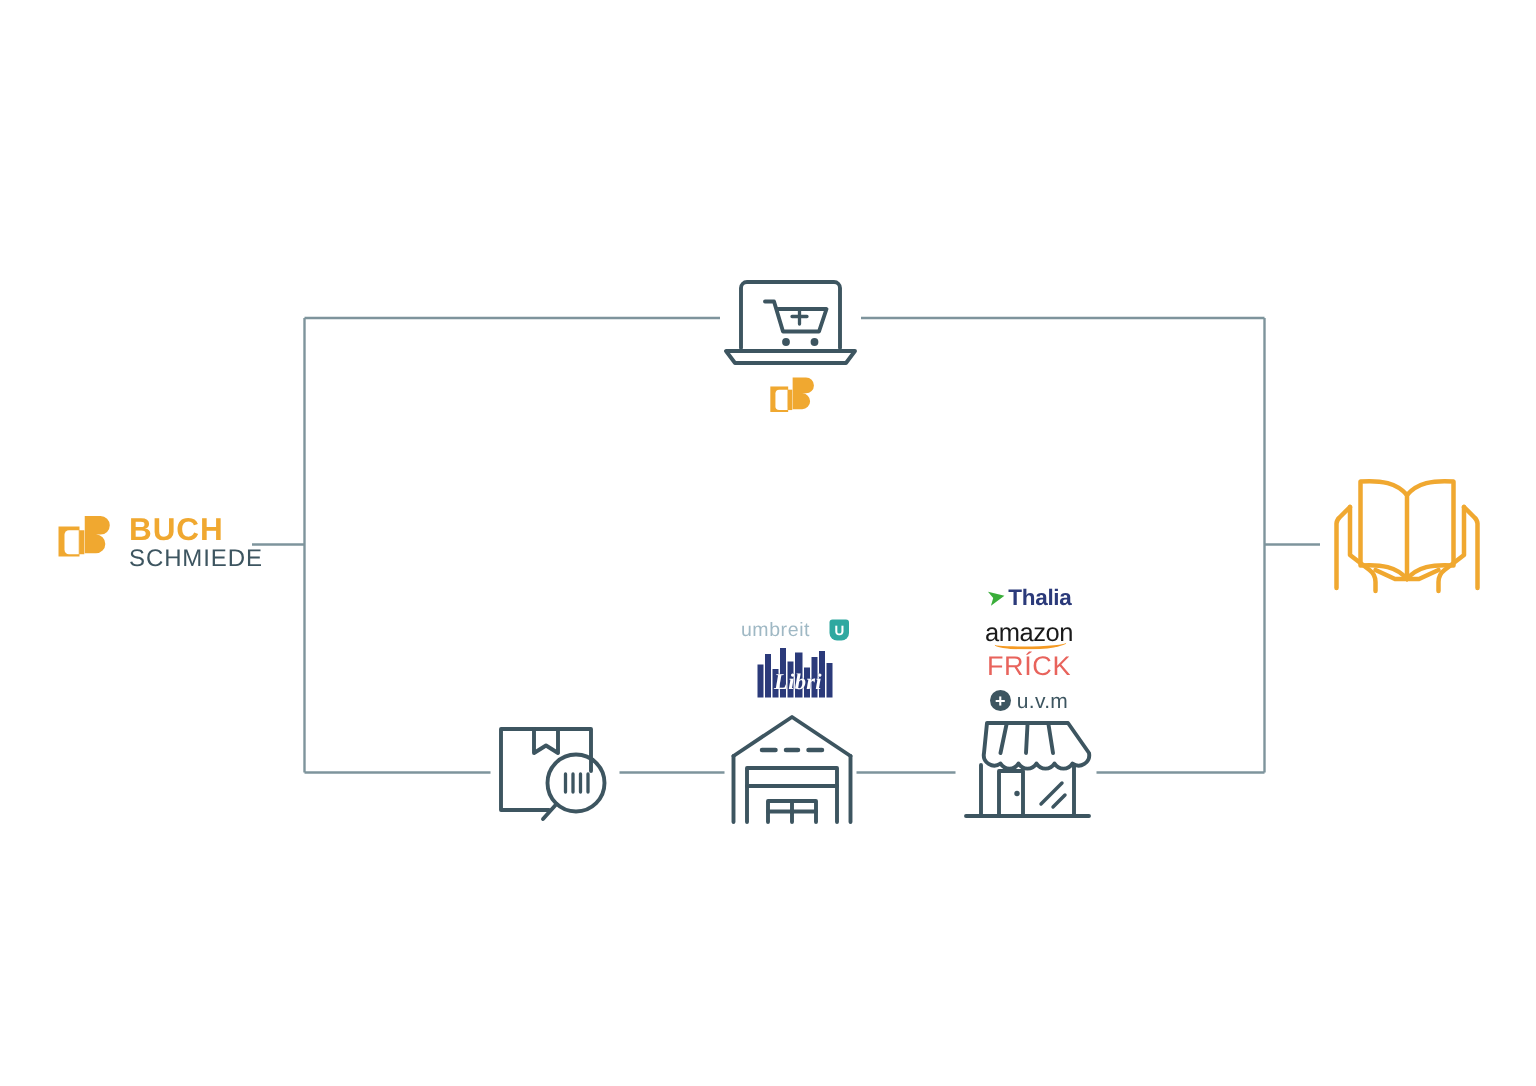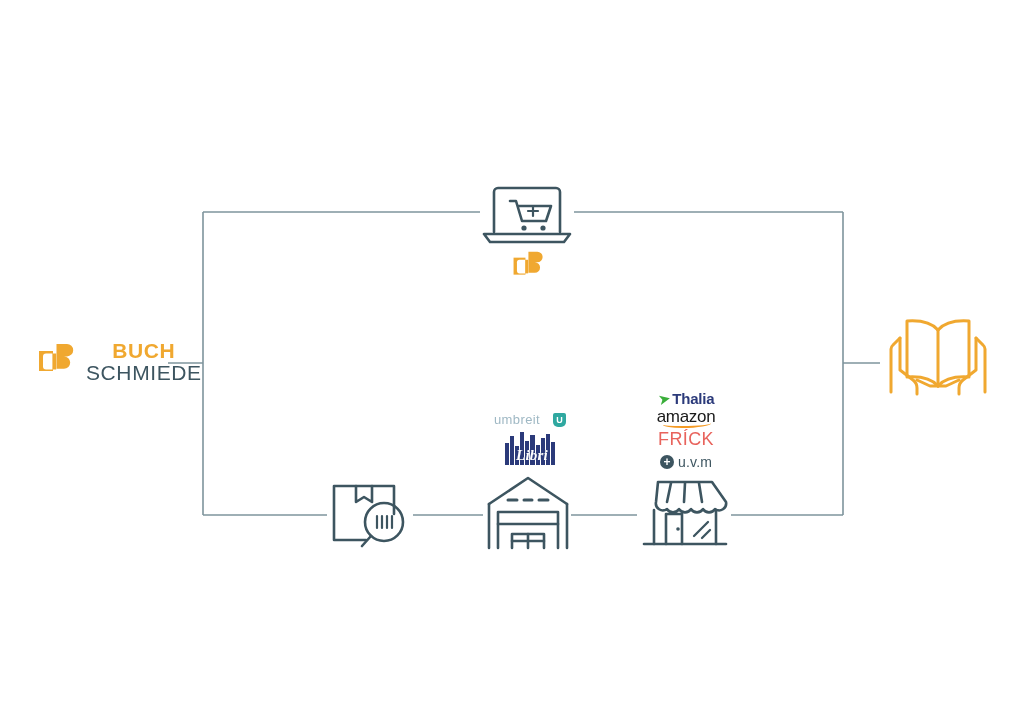--- a/index.html
+++ b/index.html
@@ -7,44 +7,44 @@
     width:1024px;height:724px;background:#ffffff;
     font-family:"Liberation Sans", sans-serif;
     overflow:hidden;position:relative;
   }
   #stage{position:absolute;left:0;top:0;width:1024px;height:724px;}
   .node{position:absolute;}
 
   
   #brand{left:36px;top:334px;width:150px;height:56px;display:flex;align-items:center;gap:10px;}
   #brand .mark{width:40px;height:40px;position:relative;flex:0 0 auto;}
-  #brand .words{display:flex;flex-direction:column;line-height:1.05;align-items:center;}
+  #brand .words{display:flex;flex-direction:column;line-height:1.05;}
   .brand-l1{color:#F0A830;font-size:21px;font-weight:700;letter-spacing:.6px;}
-  .brand-l2{color:#3D5560;font-size:21px;font-weight:400;letter-spacing:.6px;}
+  .brand-l2{color:#3D5560;font-size:16px;font-weight:400;letter-spacing:.6px;}
 
   
   .logo-stack{position:absolute;display:flex;flex-direction:column;align-items:center;}
 
   .umbreit-row{display:flex;align-items:center;gap:13px;}
   .umbreit-txt{color:#9FB8C4;font-size:13px;letter-spacing:.4px;font-weight:400;}
   .umbreit-badge{width:13px;height:14px;background:#2FA8A0;border-radius:2px 2px 5px 5px;
     color:#fff;font-size:9px;font-weight:700;display:flex;align-items:center;justify-content:center;}
 
   .libri-wrap{position:relative;width:50px;height:34px;margin-top:4px;}
   .libri-bars{position:absolute;inset:0;display:flex;align-items:flex-end;gap:1px;}
   .libri-bars i{display:block;flex:1;background:#2B3A7A;}
   .libri-text{position:absolute;left:4px;right:0;bottom:1px;text-align:center;color:#fff;
     font-size:15px;font-weight:700;font-style:italic;letter-spacing:.2px;
     font-family:"Liberation Serif", serif;text-shadow:0 0 1px #2B3A7A;}
 
   .thalia-row{display:flex;align-items:center;gap:2px;}
   .thalia-arrow{color:#3AAE3A;font-size:15px;line-height:1;transform:rotate(-12deg);}
   .thalia-txt{color:#2B3A7A;font-size:15px;font-weight:700;letter-spacing:-.2px;}
 
-  .amazon-wrap{position:relative;margin-top:1px;}
+  .amazon-wrap{position:relative;margin-top:6px;}
   .amazon-txt{color:#1a1a1a;font-size:17px;letter-spacing:-.3px;font-weight:400;line-height:1;}
   .amazon-swoosh{position:absolute;left:6px;right:4px;bottom:-3px;height:6px;
     border-bottom:2px solid #F59A23;border-radius:0 0 60% 40%;}
 
   .frick-txt{color:#E8635C;font-size:18px;font-weight:400;letter-spacing:.4px;margin-top:4px;}
 
   .uvm-row{display:flex;align-items:center;gap:4px;margin-top:4px;}
   .uvm-plus{width:14px;height:14px;border-radius:50%;background:#3D5560;color:#fff;
     font-size:12px;font-weight:700;display:flex;align-items:center;justify-content:center;line-height:1;}
   .uvm-txt{color:#3D5560;font-size:14px;letter-spacing:.2px;}

